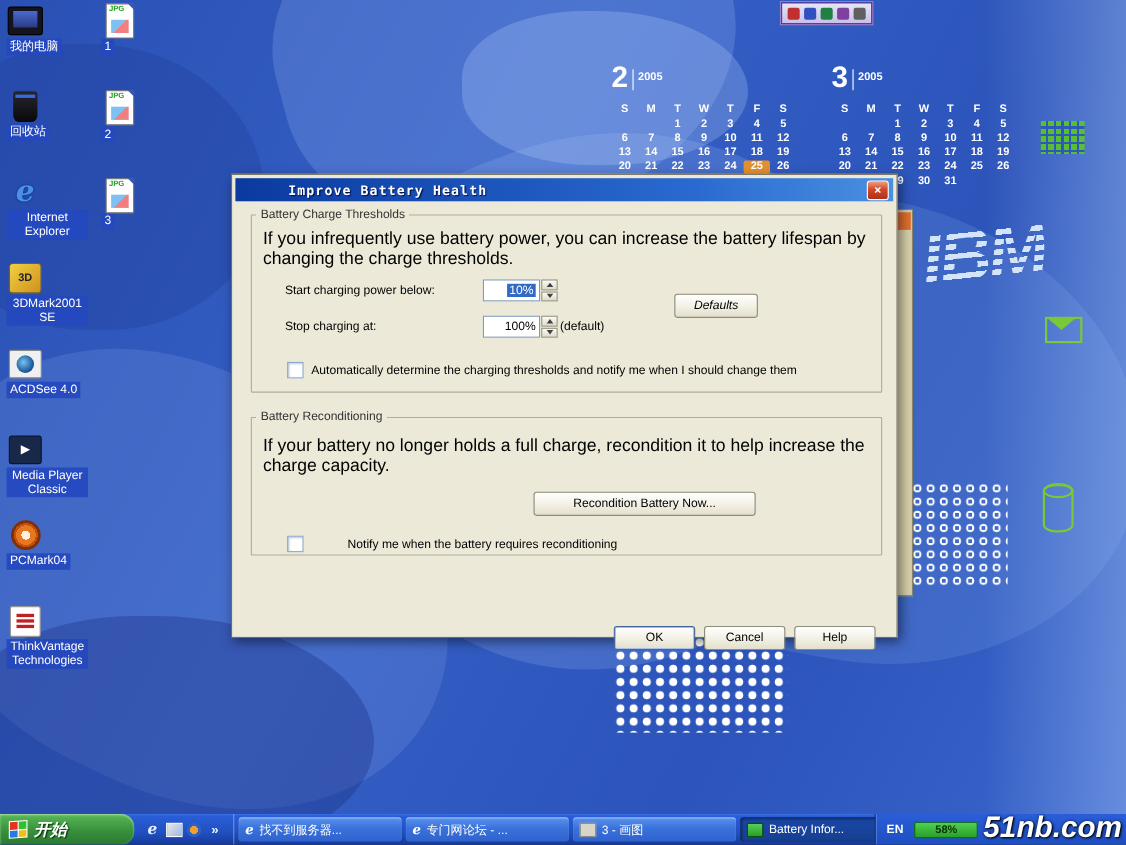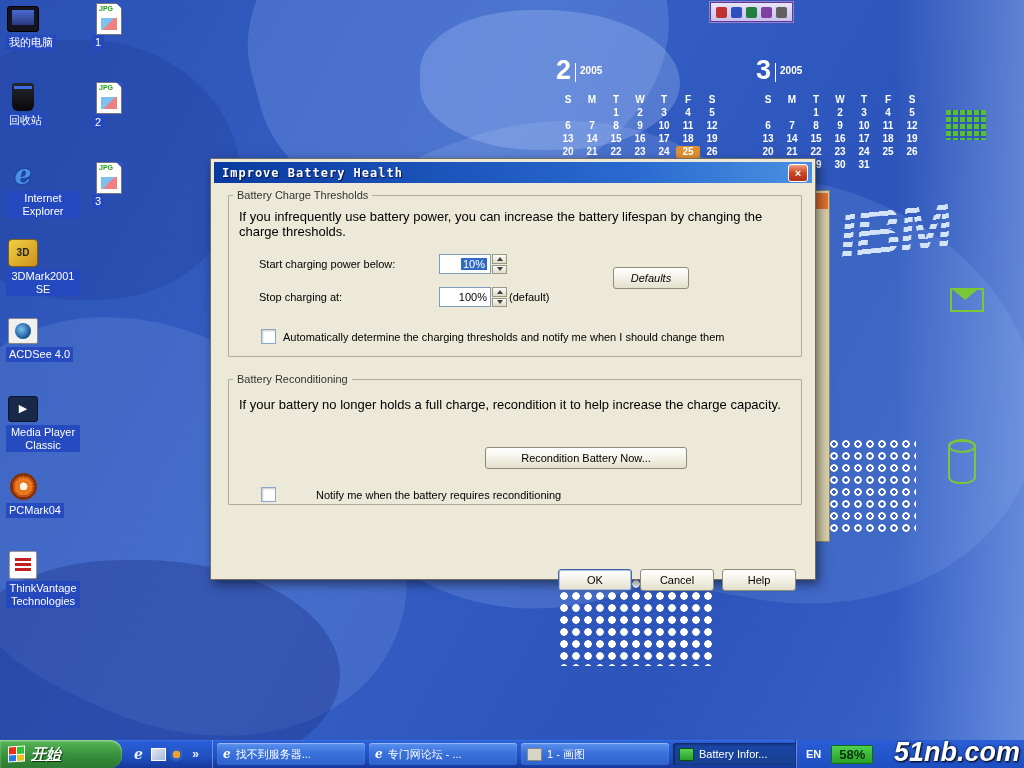--- a/index.html
+++ b/index.html
@@ -84,31 +84,31 @@
   .input-language-icon{background:#c03030;}
   .keyboard-icon{background:#3050c0;}
   .handwriting-icon{background:#208040;}
   .speech-icon{background:#8040a0;}
   .options-icon{background:#606060;}
   
   .dialog{position:absolute;left:210px;top:158px;width:604px;height:420px;z-index:5;
     background:#ece9d8;border:1px solid #706d5e;box-shadow:3px 4px 10px rgba(0,0,0,.5);}
   .titlebar{position:absolute;left:3px;right:3px;top:3px;height:21px;
     background:linear-gradient(90deg,#0a3aa0,#2a6ad0 70%,#4a90e0);display:flex;align-items:center;padding:0 4px 0 8px;}
-  .title-text{color:#fff;font:bold 12px "DejaVu Sans Mono",monospace;letter-spacing:1px;text-shadow:1px 1px 1px #00124a;flex:1;}
+  .title-text{color:#fff;font:bold 12px "DejaVu Sans Mono",monospace;letter-spacing:1px;text-shadow:1px 1px 1px #00124a;flex:1;margin-left:40px;}
   .close-btn{width:18px;height:16px;border:1px solid #fff;border-radius:3px;
     background:linear-gradient(#f0a080,#d04828 45%,#b03018);color:#fff;font:bold 11px "Liberation Sans",sans-serif;
     display:flex;align-items:center;justify-content:center;cursor:pointer;}
   .dlg-body{position:absolute;left:3px;right:3px;top:24px;bottom:3px;}
   fieldset.grp{position:absolute;left:14px;width:572px;margin:0;padding:0;
     border:1px solid #b0ad98;border-radius:1px;}
   fieldset.grp legend{font-size:11px;color:#333;padding:0 4px;margin-left:4px;}
   #grp1{top:6px;height:166px;}
   #grp2{top:190px;height:130px;}
-  .grp-desc{position:absolute;left:10px;right:10px;font-size:13px;color:#000;}
+  .grp-desc{position:absolute;left:10px;right:10px;font-size:16px;color:#000;}
   .fld-label{position:absolute;font-size:11px;color:#000;}
   .spin{position:absolute;display:flex;height:20px;}
   .spin-val{width:44px;background:#fff;border:1px solid #7f9db9;display:flex;align-items:center;justify-content:flex-end;
     padding:0 3px;font-size:11px;}
   .spin-val .sel{background:#316ac5;color:#fff;padding:0 2px;}
   .spin-btns{display:flex;flex-direction:column;width:15px;margin-left:1px;}
   .sb{flex:1;background:linear-gradient(#fbfbf8,#dedbc8);border:1px solid #9a9884;
     display:flex;align-items:center;justify-content:center;cursor:pointer;}
   .sb + .sb{margin-top:1px;}
   .tri-up,.tri-down{display:block;width:0;height:0;border-left:3px solid transparent;border-right:3px solid transparent;}
@@ -121,21 +121,21 @@
   .cb{width:13px;height:13px;background:#fff;border:1px solid #8aa8c8;box-shadow:inset 1px 1px 2px rgba(0,0,0,.22);flex:none;}
   .cb-lab{font-size:11px;color:#000;}
   .dlg-buttons .btn{top:386px;width:74px;}
   
   #taskbar{position:absolute;left:0;right:0;bottom:0;height:28px;z-index:10;
     background:linear-gradient(#3a72e4 0%,#2a5ed8 6%,#2050c0 60%,#16389a 100%);
     display:flex;align-items:stretch;}
   #start-button{width:98px;flex:none;display:flex;align-items:center;gap:6px;padding:0 16px 0 8px;
     background:linear-gradient(#58b858 0%,#38903c 55%,#2a7830 100%);border-radius:0 12px 12px 0;
     box-shadow:inset 0 1px 2px #a8e0a8;cursor:pointer;}
-  #start-button .start-label{color:#fff;font:italic bold 15px "Liberation Sans",sans-serif;text-shadow:1px 1px 1px #083808;text-decoration:underline;}
+  #start-button .start-label{color:#fff;font:italic bold 15px "Liberation Sans",sans-serif;text-shadow:1px 1px 1px #083808;}
   .win-flag{width:15px;height:14px;background:#fff;padding:1px;display:grid;grid-template-columns:1fr 1fr;gap:1px;transform:skewY(-4deg);}
   .win-flag i{display:block;}
   .win-flag i:nth-child(1){background:#e83020;}
   .win-flag i:nth-child(2){background:#30c030;}
   .win-flag i:nth-child(3){background:#2878e8;}
   .win-flag i:nth-child(4){background:#e8c020;}
   #quick-launch{display:flex;align-items:center;gap:4px;padding:0 8px;border-right:1px solid rgba(255,255,255,.35);}
   .ql-ic{width:17px;height:17px;display:flex;align-items:center;justify-content:center;color:#e8f0ff;cursor:pointer;}
   .ie-quick-icon{font:italic bold 14px "DejaVu Serif",serif;}
   .show-desktop-icon{width:13px;height:11px;background:linear-gradient(135deg,#e8e8e8,#a0b8e0);border:1px solid #fff;}
@@ -148,21 +148,21 @@
   .task-btn.active{background:linear-gradient(#1a46a8,#16408f);box-shadow:inset 1px 1px 3px rgba(0,0,0,.55);}
   .t-ic{flex:none;display:flex;align-items:center;justify-content:center;}
   .ie-task-icon{font:italic bold 12px "DejaVu Serif",serif;color:#fff;}
   .paint-task-icon{width:13px;height:11px;background:#d8d4c8;border:1px solid #888;}
   .battery-task-icon{width:13px;height:11px;background:linear-gradient(#58d058,#28a028);border:1px solid #0a500a;border-radius:1px;}
   .t-lab{font-size:11px;white-space:nowrap;overflow:hidden;text-overflow:ellipsis;}
   #tray{flex:none;width:218px;display:flex;align-items:center;gap:10px;padding-left:10px;
     background:linear-gradient(#2a5ed8,#1e4ec0);border-left:1px solid #14348a;box-shadow:inset 1px 0 0 rgba(255,255,255,.3);}
   .tray-lang{color:#fff;font-weight:bold;font-size:11px;cursor:pointer;}
   .tray-battery{background:linear-gradient(#50d050,#28a028);border:1px solid #107010;border-radius:2px;
-    color:#063006;font-weight:bold;font-size:13px;padding:1px 7px;cursor:pointer;}
+    color:#063006;font-weight:bold;font-size:10px;padding:1px 18px;cursor:pointer;}
   #watermark{position:absolute;right:4px;bottom:0;z-index:12;color:#fff;
     font:italic 900 27px "Liberation Sans",sans-serif;text-shadow:1px 1px 2px #000,0 0 3px rgba(0,0,0,.6);margin-left:20px;}
 </style>
 </head>
 <body>
 
 <div id="screen">
 
   <div class="splash s1"></div>
   <div class="splash s2"></div>
@@ -471,21 +471,21 @@
         <div class="task-btn">
           <div class="t-ic ie-task-icon">e</div>
           <div class="t-lab">找不到服务器...</div>
         </div>
         <div class="task-btn">
           <div class="t-ic ie-task-icon">e</div>
           <div class="t-lab">专门网论坛 - ...</div>
         </div>
         <div class="task-btn">
           <div class="t-ic paint-task-icon"></div>
-          <div class="t-lab">1 - 画图</div>
+          <div class="t-lab">3 - 画图</div>
         </div>
         <div class="task-btn active">
           <div class="t-ic battery-task-icon"></div>
           <div class="t-lab">Battery Infor...</div>
         </div>
       </div>
     <div id="tray">
       <span class="tray-lang">EN</span>
       <span class="tray-battery">58%</span>
     </div>

